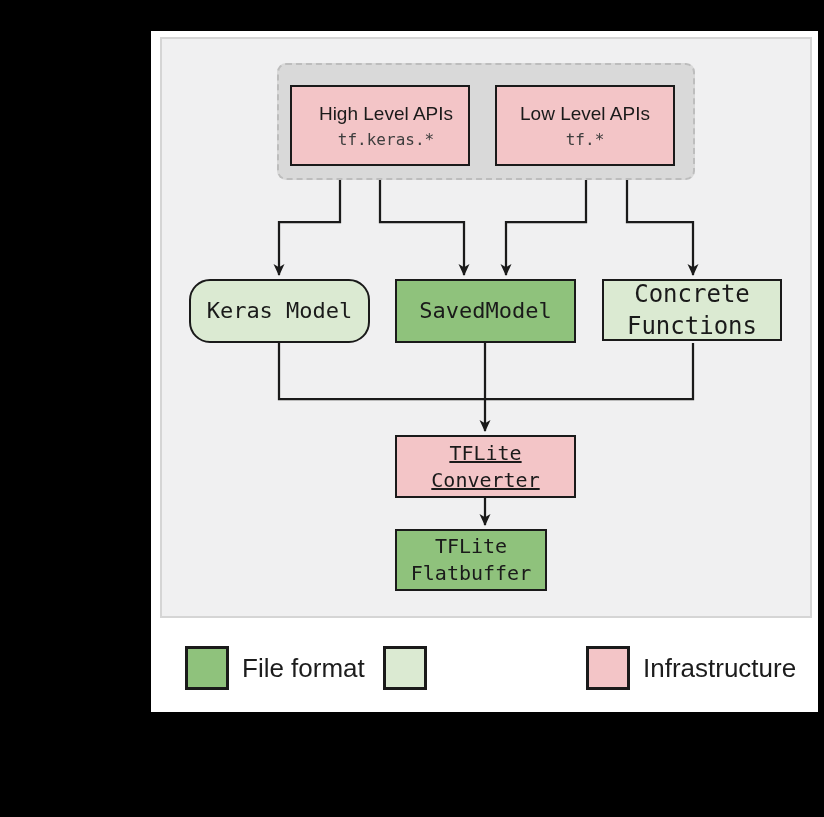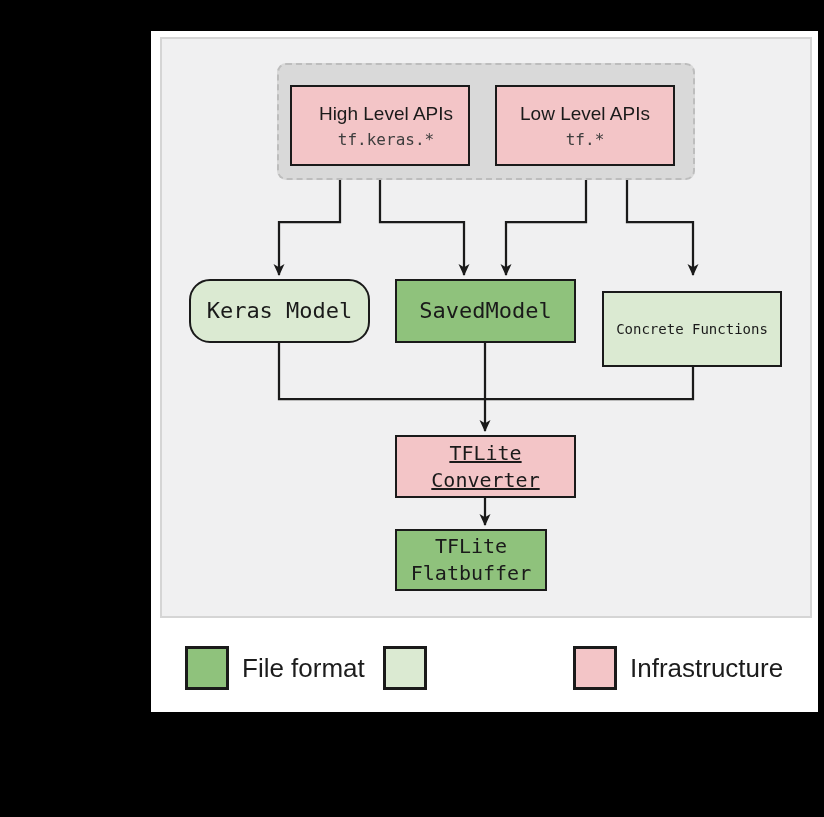--- a/index.html
+++ b/index.html
@@ -59,31 +59,31 @@
     color:#3d3d3d;
   }
   .mono-label{
     font-family:"DejaVu Sans Mono", monospace;
     line-height:1.35;
   }
   #node-high{left:128px;top:46px;width:180px;height:81px;padding-left:12px;}
   #node-low{left:333px;top:46px;width:180px;height:81px;}
   #node-keras{left:27px;top:240px;width:181px;height:64px;font-size:22px;}
   #node-saved{left:233px;top:240px;width:181px;height:64px;font-size:22px;}
-  #node-concrete{left:440px;top:252px;width:180px;height:76px;font-size:14px;}
+  #node-concrete{left:440px;top:240px;width:180px;height:62px;font-size:24px;}
   #node-converter{left:233px;top:396px;width:181px;height:63px;font-size:20px;}
   #node-flatbuffer{left:233px;top:490px;width:152px;height:62px;font-size:20px;}
   .legend-item{
     position:absolute;
     top:615px;height:44px;
     display:flex;align-items:center;
   }
   #legend-file{left:34px;}
   #legend-data{left:232px;}
-  #legend-infra{left:413px;padding-left:9px;}
+  #legend-infra{left:426px;padding-left:9px;}
   .swatch{
     width:44px;height:44px;
     border:3px solid #1a1a1a;
     flex:0 0 auto;
     margin-right:13px;
   }
   .legend-label{
     font-size:26px;
     color:#1c1c1c;
     white-space:nowrap;

